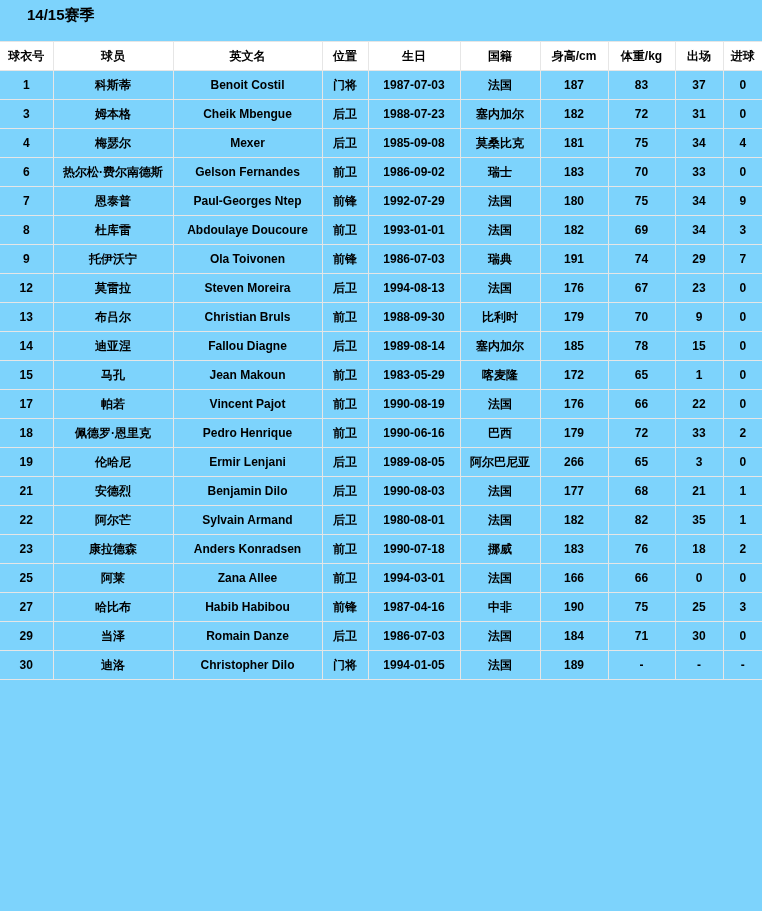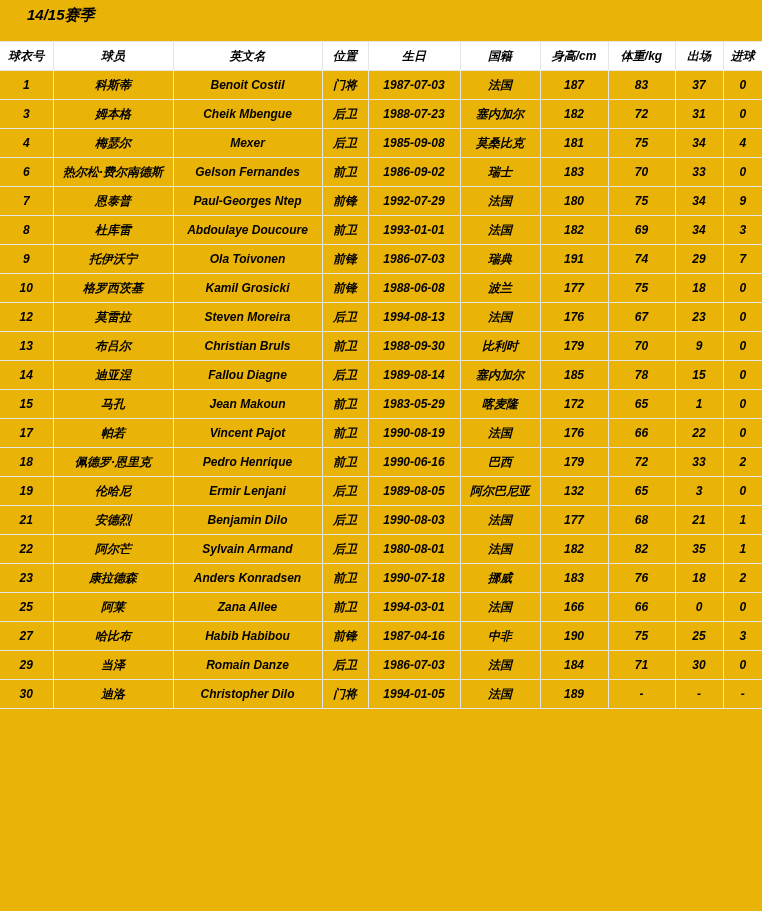--- a/index.html
+++ b/index.html
@@ -5,22 +5,21 @@
   * { box-sizing: border-box; margin: 0; padding: 0; }
   html, body {
     width: 762px;
     background: #ffffff;
     font-family: "Liberation Sans", "DejaVu Sans", sans-serif;
     color: #000000;
   }
   .page {
     width: 762px;
     min-height: 911px;
-    background: #eab308;
-    font-style: italic;
+    background: #7dd3fc;
   }
   .page-title {
     font-size: 15px;
     font-weight: bold;
     padding: 6px 0 0 27px;
     height: 36px;
     letter-spacing: 0;
   }
   table.squad-table {
     width: 762px;
@@ -169,32 +168,20 @@
           <td>Ola Toivonen</td>
           <td>前锋</td>
           <td>1986-07-03</td>
           <td>瑞典</td>
           <td>191</td>
           <td>74</td>
           <td>29</td>
           <td>7</td>
         </tr>
         <tr>
-          <td>10</td>
-          <td>格罗西茨基</td>
-          <td>Kamil Grosicki</td>
-          <td>前锋</td>
-          <td>1988-06-08</td>
-          <td>波兰</td>
-          <td>177</td>
-          <td>75</td>
-          <td>18</td>
-          <td>0</td>
-        </tr>
-        <tr>
           <td>12</td>
           <td>莫雷拉</td>
           <td>Steven Moreira</td>
           <td>后卫</td>
           <td>1994-08-13</td>
           <td>法国</td>
           <td>176</td>
           <td>67</td>
           <td>23</td>
           <td>0</td>
@@ -259,21 +246,21 @@
           <td>33</td>
           <td>2</td>
         </tr>
         <tr>
           <td>19</td>
           <td>伦哈尼</td>
           <td>Ermir Lenjani</td>
           <td>后卫</td>
           <td>1989-08-05</td>
           <td>阿尔巴尼亚</td>
-          <td>132</td>
+          <td>266</td>
           <td>65</td>
           <td>3</td>
           <td>0</td>
         </tr>
         <tr>
           <td>21</td>
           <td>安德烈</td>
           <td>Benjamin Dilo</td>
           <td>后卫</td>
           <td>1990-08-03</td>

